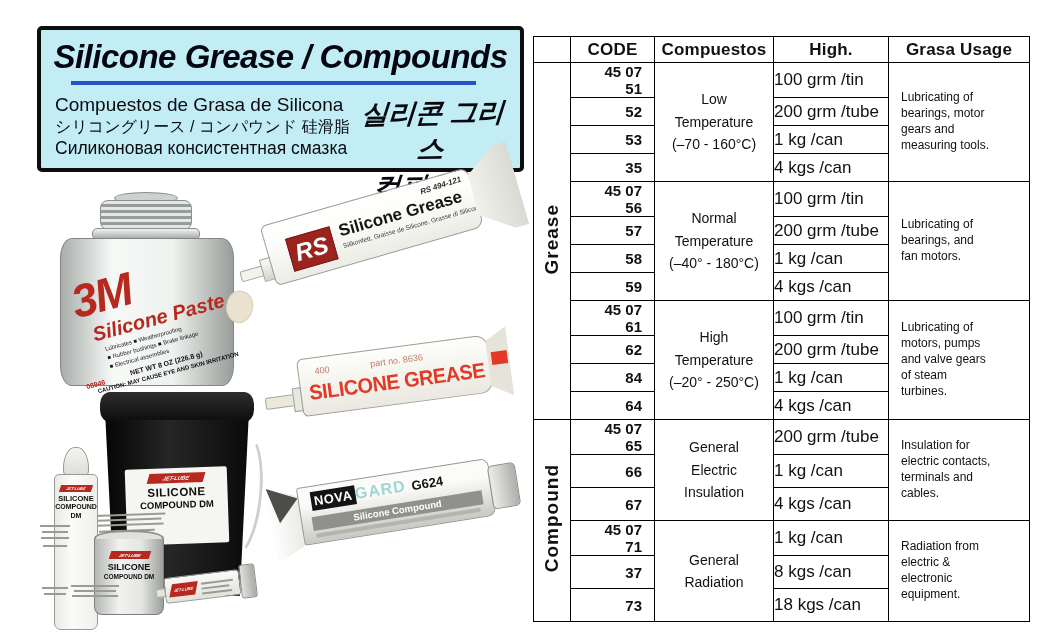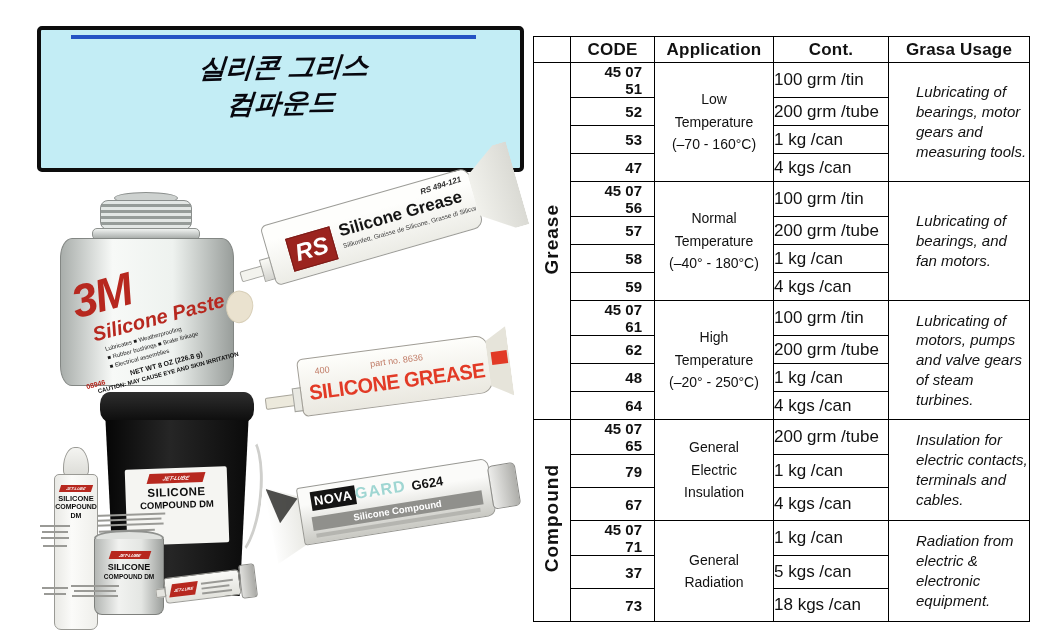--- a/index.html
+++ b/index.html
@@ -43,21 +43,21 @@
   tr.rc { height:33px; }
   .spec th.h { font-size:17px; font-weight:bold; text-align:center; letter-spacing:0.2px; }
   td.cat { text-align:center; vertical-align:middle; }
   .vlabel {
     display:inline-block; writing-mode:vertical-rl; transform:rotate(180deg);
     font-weight:bold; font-size:19px; letter-spacing:1px; white-space:nowrap;
   }
   td.code { font-weight:bold; font-size:15px; text-align:right; padding-right:12px;padding-left:16px; }
   td.app  { text-align:center; font-size:14px; line-height:1.6; white-space:pre-line; vertical-align:middle; }
   td.cont { text-align:left; font-size:17px;margin-top:46px; }
-  td.usage{ font-size:15px; line-height:1.32; padding-left:27px; white-space:pre-line; vertical-align:middle;font-style:italic; }
+  td.usage{ font-size:12px; line-height:1.32; padding-left:12px; white-space:pre-line; vertical-align:middle; }
 
   
   .prod, .prod div, .prod span { position:absolute; }
   .jl-badge {
     background:var(--brand-red,#b7281f); transform:skewX(-18deg);
     display:flex; align-items:center; justify-content:center;
     color:#fff; font-style:italic; font-weight:bold;
   }
   .bars i { position:absolute; left:50%; transform:translateX(-50%); background:#9a9a96; height:2px; display:block; }
 
@@ -186,22 +186,28 @@
   .mt-bars i:nth-child(3){ left:36px; top:18px; width:30px; height:2px; }
   .mt-cap { left:85px; top:10px; width:16px; height:34px; border:1px solid #8e8e8a; border-radius:3px;
             background:linear-gradient(90deg,#e0e0dd,#a9a9a5); }
 </style>
 </head>
 <body>
 
 <div id="canvas">
 
   <div class="banner">
+    <div class="banner-title">Silicone Grease / Compounds</div>
     <div class="banner-rule"></div>
     <div class="banner-row">
+      <div class="banner-langs">
+        <div class="lang es">Compuestos de Grasa de Silicona</div>
+        <div class="lang ja">シリコングリース / コンパウンド 硅滑脂</div>
+        <div class="lang ru">Силиконовая консистентная смазка</div>
+      </div>
       <div class="banner-ko">
         <div>실리콘 그리스</div>
         <div>컴파운드</div>
       </div>
     </div>
   </div>
 
   <div class="prod p3m">
     <div class="m3-lid"></div>
     <div class="m3-ribs"></div>
@@ -344,22 +350,22 @@
         <col style="width:37px">
         <col style="width:84px">
         <col style="width:119px">
         <col style="width:115px">
         <col style="width:141px">
       </colgroup>
     <tbody>
         <tr class="hrow">
       <th class="cat-h"></th>
       <th class="h">CODE</th>
-      <th class="h">Application</th>
-      <th class="h">Cont.</th>
+      <th class="h">Compuestos</th>
+      <th class="h">High.</th>
       <th class="h">Grasa Usage</th>
     </tr>
 
     <tr class="rg">
       <td class="cat" rowspan="12"><span class="vlabel">Grease</span></td>
       <td class="code">45 07 51</td>
       <td class="app" rowspan="4">Low
 Temperature
 (–70 - 160°C)</td>
       <td class="cont">100 grm /tin</td>
@@ -370,21 +376,21 @@
     </tr>
     <tr class="rg">
           <td class="code">52</td>
           <td class="cont">200 grm /tube</td>
         </tr>
     <tr class="rg">
           <td class="code">53</td>
           <td class="cont">1 kg /can</td>
         </tr>
     <tr class="rg">
-          <td class="code">47</td>
+          <td class="code">35</td>
           <td class="cont">4 kgs /can</td>
         </tr>
 
     <tr class="rg">
       <td class="code">45 07 56</td>
       <td class="app" rowspan="4">Normal
 Temperature
 (–40° - 180°C)</td>
       <td class="cont">100 grm /tin</td>
       <td class="usage" rowspan="4">Lubricating of
@@ -414,62 +420,62 @@
 motors, pumps
 and valve gears
 of steam
 turbines.</td>
     </tr>
     <tr class="rg">
           <td class="code">62</td>
           <td class="cont">200 grm /tube</td>
         </tr>
     <tr class="rg">
-          <td class="code">48</td>
+          <td class="code">84</td>
           <td class="cont">1 kg /can</td>
         </tr>
     <tr class="rg">
           <td class="code">64</td>
           <td class="cont">4 kgs /can</td>
         </tr>
 
     <tr class="rc">
       <td class="cat" rowspan="6"><span class="vlabel">Compound</span></td>
       <td class="code">45 07 65</td>
       <td class="app" rowspan="3">General
 Electric
 Insulation</td>
       <td class="cont">200 grm /tube</td>
       <td class="usage" rowspan="3">Insulation for
 electric contacts,
 terminals and
 cables.</td>
     </tr>
     <tr class="rc">
-          <td class="code">79</td>
+          <td class="code">66</td>
           <td class="cont">1 kg /can</td>
         </tr>
     <tr class="rc">
           <td class="code">67</td>
           <td class="cont">4 kgs /can</td>
         </tr>
 
     <tr class="rc">
       <td class="code">45 07 71</td>
       <td class="app" rowspan="3">General
 Radiation</td>
       <td class="cont">1 kg /can</td>
       <td class="usage" rowspan="3">Radiation from
 electric &amp;
 electronic
 equipment.</td>
     </tr>
     <tr class="rc">
           <td class="code">37</td>
-          <td class="cont">5 kgs /can</td>
+          <td class="cont">8 kgs /can</td>
         </tr>
     <tr class="rc">
           <td class="code">73</td>
           <td class="cont">18 kgs /can</td>
         </tr>
   </tbody>
     </table>
 
 </div>
 

